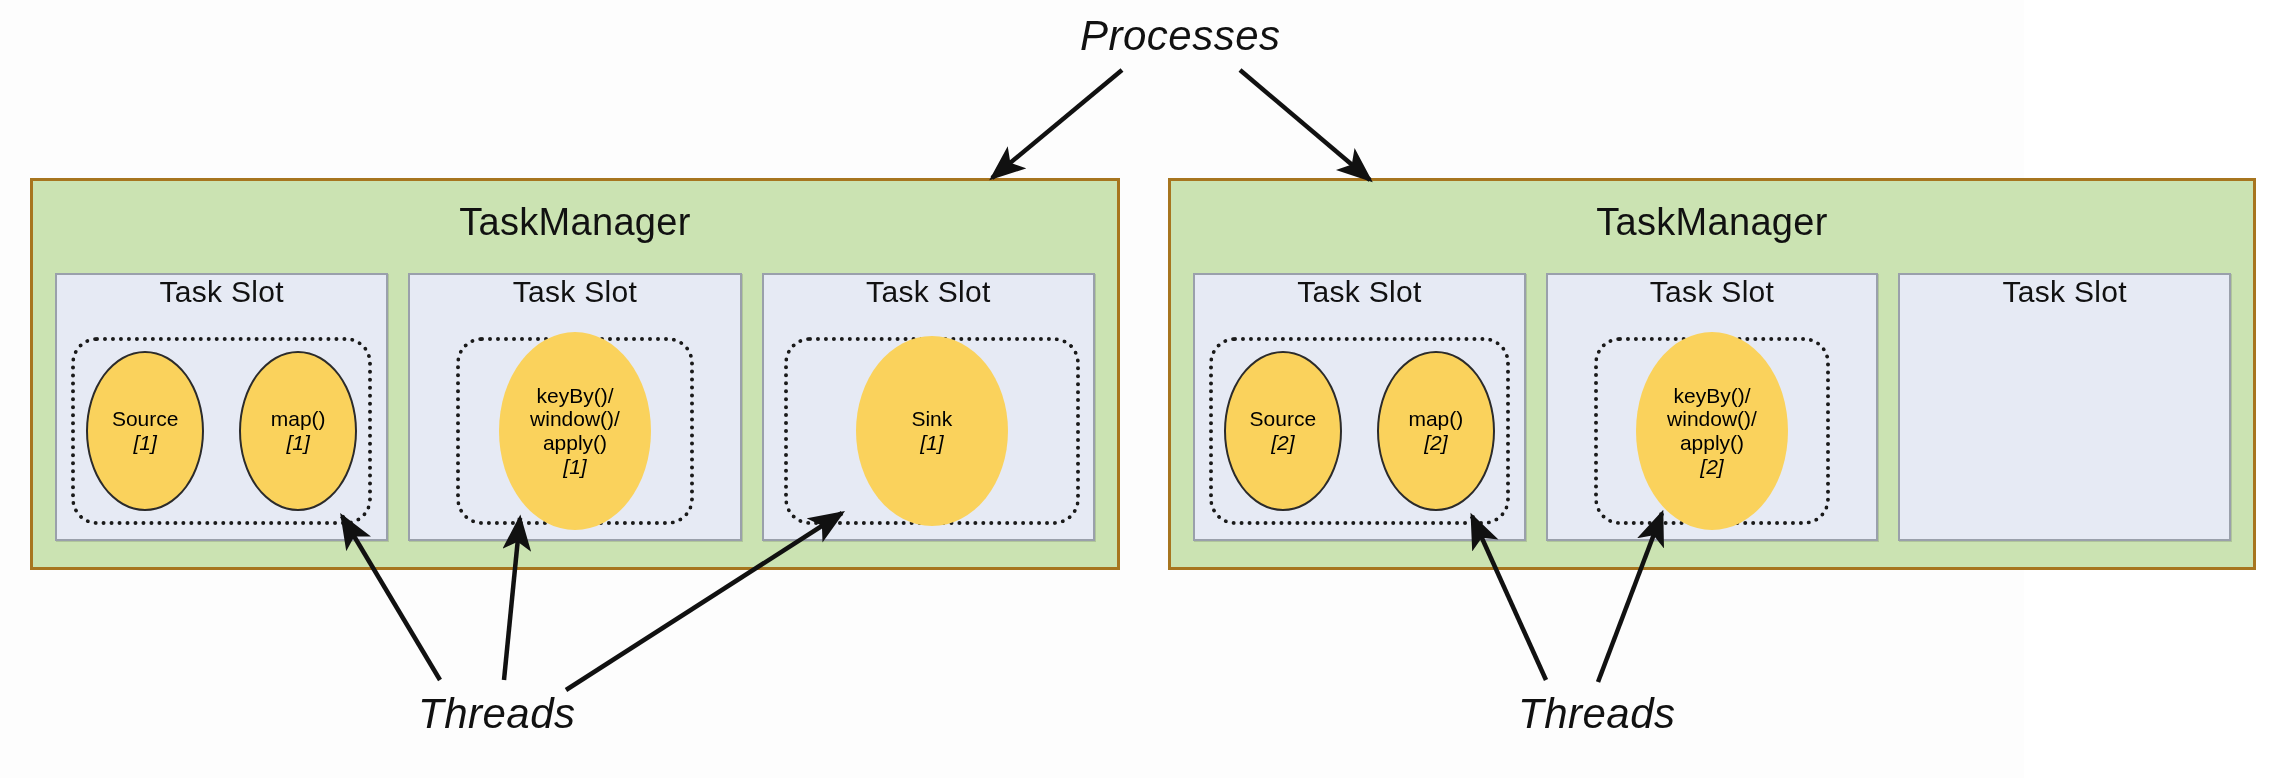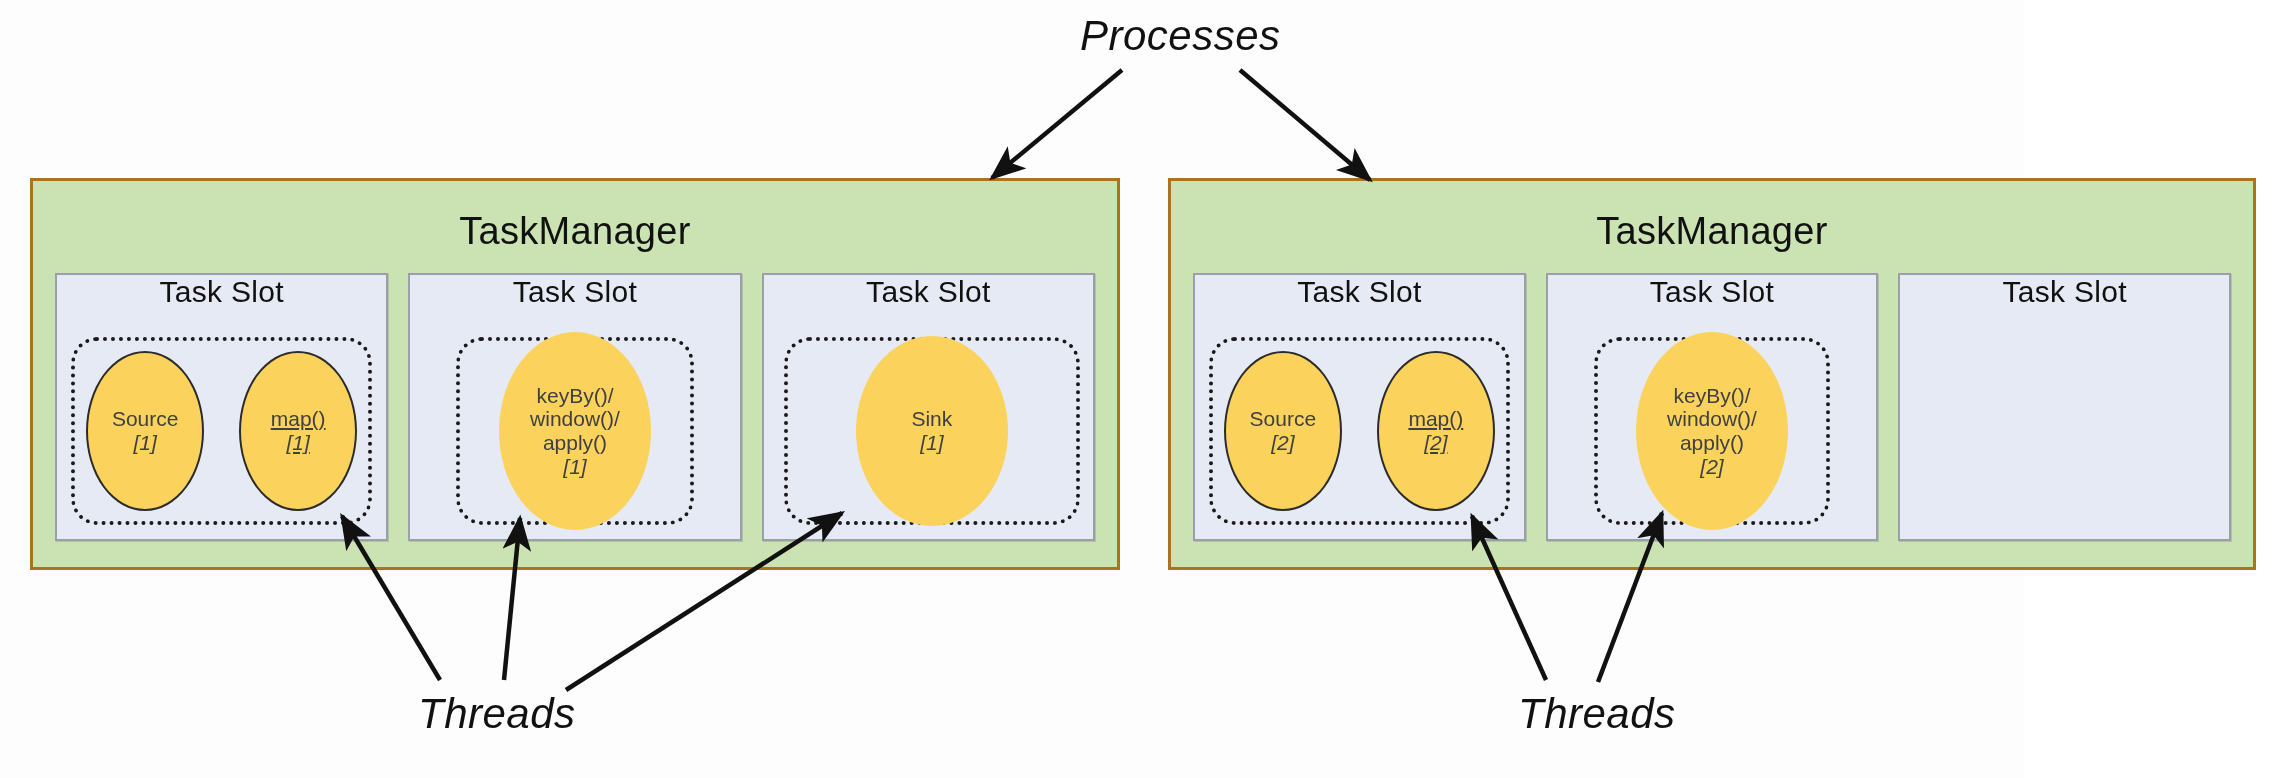--- a/index.html
+++ b/index.html
@@ -65,21 +65,21 @@
     top: 178px;
     height: 392px;
   }
   #taskmanager-1 { left: 30px;   width: 1090px; }
   #taskmanager-2 { left: 1168px; width: 1088px; }
 
   .tm-title {
     text-align: center;
     font-size: 38px;
     color: #111111;
-    padding-top: 29px;
+    padding-top: 20px;
     letter-spacing: 0.3px;
   }
 
   .slot-row {
     position: absolute;
     left: 22px;
     right: 22px;
     top: 92px;
     bottom: 26px;
     display: flex;
@@ -134,39 +134,38 @@
   .op-circle {
     background: #fad25c;
     border: 2px solid #2b2b2b;
     border-radius: 50%;
     display: flex;
     flex-direction: column;
     align-items: center;
     justify-content: center;
     text-align: center;
     line-height: 1.12;
-    color: #404040;
+    color: #000000;
     box-sizing: border-box;
   }
   .op-circle .op-name {
     font-size: 21px;
     white-space: pre-line;
   }
   .op-circle .op-index {
     font-size: 21px;
     font-style: italic;
   }
   
   .op-circle.paired {
     width: 118px;
     height: 160px;
   }
   .op-circle.paired.second {
     margin-left: -10px;
-    text-decoration: underline;
   }
   
   .op-circle.single {
     width: 152px;
     height: 198px;
     border-color: transparent;
   }
   .op-circle.sink {
     width: 152px;
     height: 190px;

